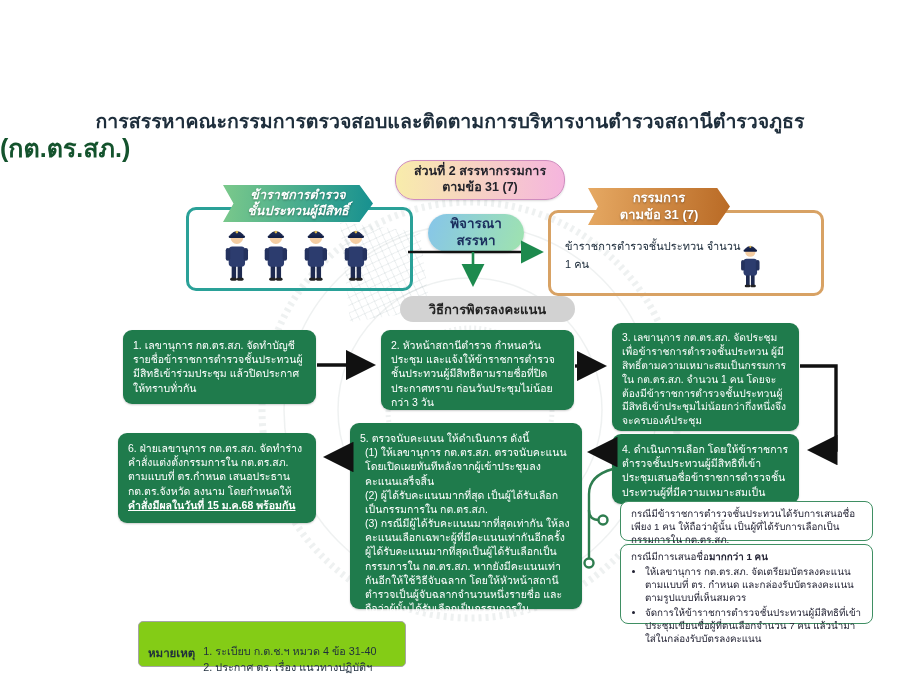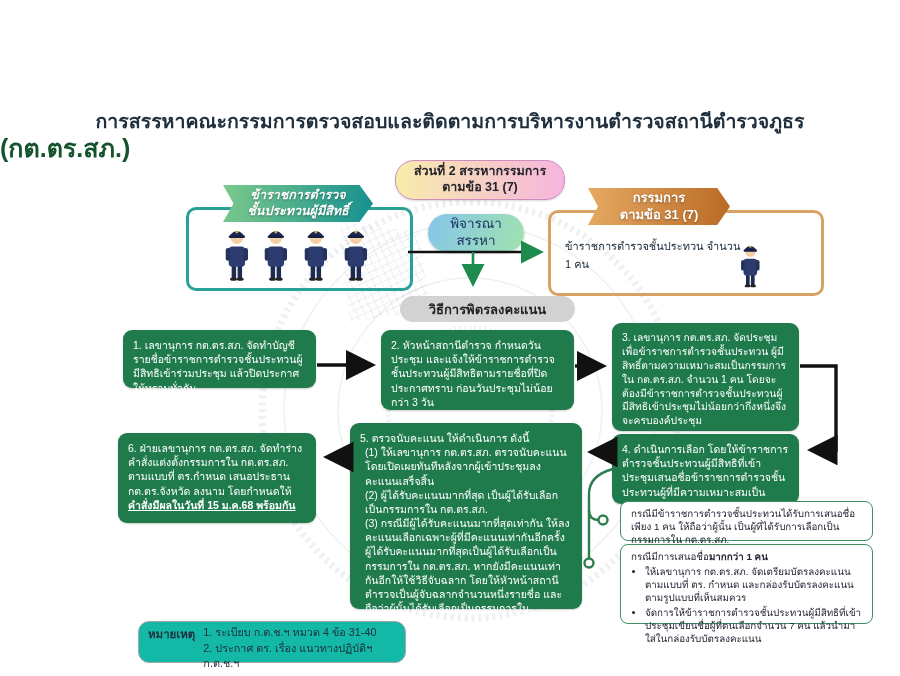--- a/index.html
+++ b/index.html
@@ -34,51 +34,51 @@
   .banner.orange{left:588px;top:188px;width:142px;height:37px;font-size:13px;font-style:normal;
                  background:linear-gradient(95deg,#e6a963,#b96a25);}
   .officer-row{position:absolute;left:196px;top:225px;width:200px;height:58px;display:flex;
                justify-content:center;align-items:flex-end;gap:10px;z-index:3;}
   .officer-row.single{left:733px;top:241px;width:34px;height:48px;gap:0;}
   .officer{height:100%;width:auto;display:block;}
   .right-box-text{position:absolute;left:565px;top:237px;width:180px;font-size:11px;
                   color:#1c2b3a;z-index:3;}
   .action-pill{position:absolute;left:428px;top:214px;width:96px;height:38px;border-radius:19px;
                background:linear-gradient(110deg,#86c5ea,#9fe3ae);display:flex;flex-direction:column;
-               justify-content:center;align-items:center;font-size:13.5px;font-weight:normal;
+               justify-content:center;align-items:center;font-size:13.5px;font-weight:bold;
                color:#1b2f5e;line-height:1.25;z-index:4;box-shadow:0 1px 3px rgba(0,0,0,.2);}
   .method-pill{position:absolute;left:400px;top:296px;width:175px;height:26px;border-radius:13px;
                background:#d2d2d2;display:flex;justify-content:center;align-items:center;
                font-size:13px;font-weight:bold;color:#222;z-index:3;}
 
   
   .step{position:absolute;background:#1f7b4c;color:#fff;border-radius:9px;padding:8px 10px;
         font-size:10.5px;line-height:1.35;box-sizing:border-box;z-index:2;
         box-shadow:0 1px 2px rgba(0,0,0,.2);}
-  .box1{left:123px;top:330px;width:193px;height:58px;}
+  .box1{left:123px;top:330px;width:193px;height:74px;}
   .box2{left:381px;top:330px;width:193px;height:80px;}
   .box3{left:612px;top:323px;width:187px;height:108px;font-size:10.3px;}
   .box4{left:612px;top:434px;width:187px;height:70px;}
   .box5{left:350px;top:423px;width:232px;height:186px;}
   .box6{left:118px;top:433px;width:198px;height:90px;}
   .step .sub{padding-left:5px;}
   .emph{font-weight:bold;text-decoration:underline;}
 
   
   .note{position:absolute;background:#fff;border:1.5px solid #3f8f63;border-radius:8px;
         padding:6px 10px;font-size:9.8px;line-height:1.32;color:#223;box-sizing:border-box;z-index:2;}
   .noteA{left:620px;top:501px;width:253px;height:40px;}
   .noteB{left:620px;top:544px;width:253px;height:80px;}
   .noteB ul{margin:2px 0 0 14px;padding:0;}
   .noteB li{margin:0 0 2px 0;}
 
   
   .remark{position:absolute;left:138px;top:621px;width:268px;height:42px;border:1.5px solid #a5a5a5;
-          border-radius:11px;background:#14b8a6;display:flex;align-items:flex-start;gap:8px;
-          padding:3px 9px;box-sizing:border-box;z-index:2;}
+          border-radius:5px;background:#84cc16;display:flex;align-items:flex-start;gap:8px;
+          padding:22px 9px;box-sizing:border-box;z-index:2;}
   .remark-label{font-weight:bold;font-size:11.5px;white-space:nowrap;}
   .remark-lines{font-size:10.8px;line-height:1.45;}
   .footer{position:absolute;right:23px;top:644px;font-size:11px;color:#a9a9a9;z-index:2;}
 
   .connectors{position:absolute;inset:0;z-index:5;pointer-events:none;}
 </style>
 </head>
 <body>
 
 <div class="canvas">

